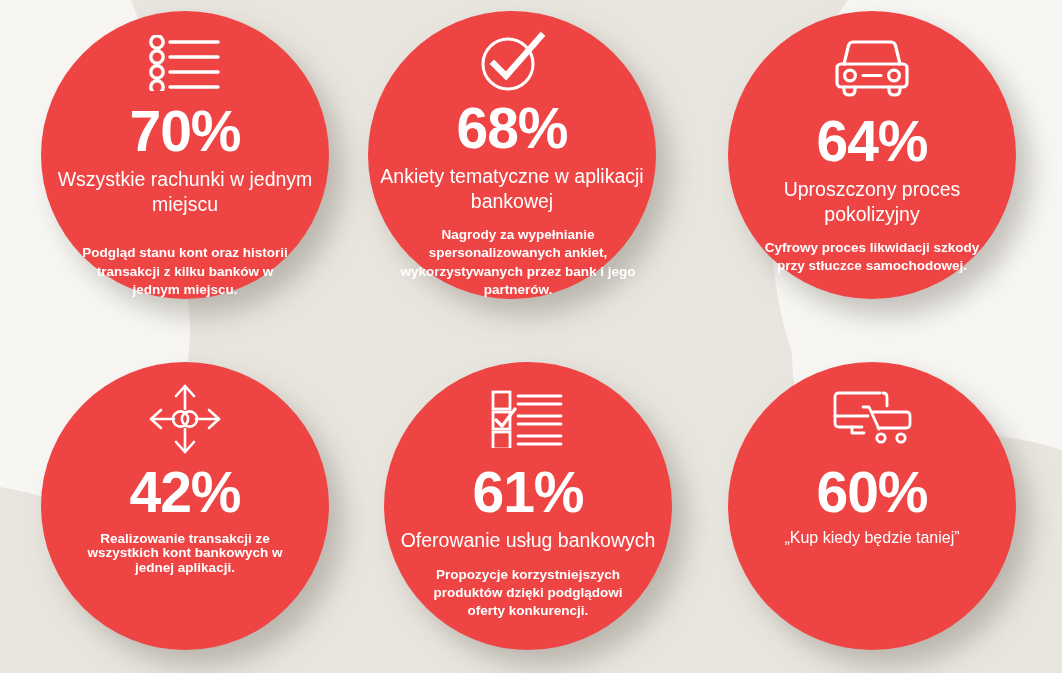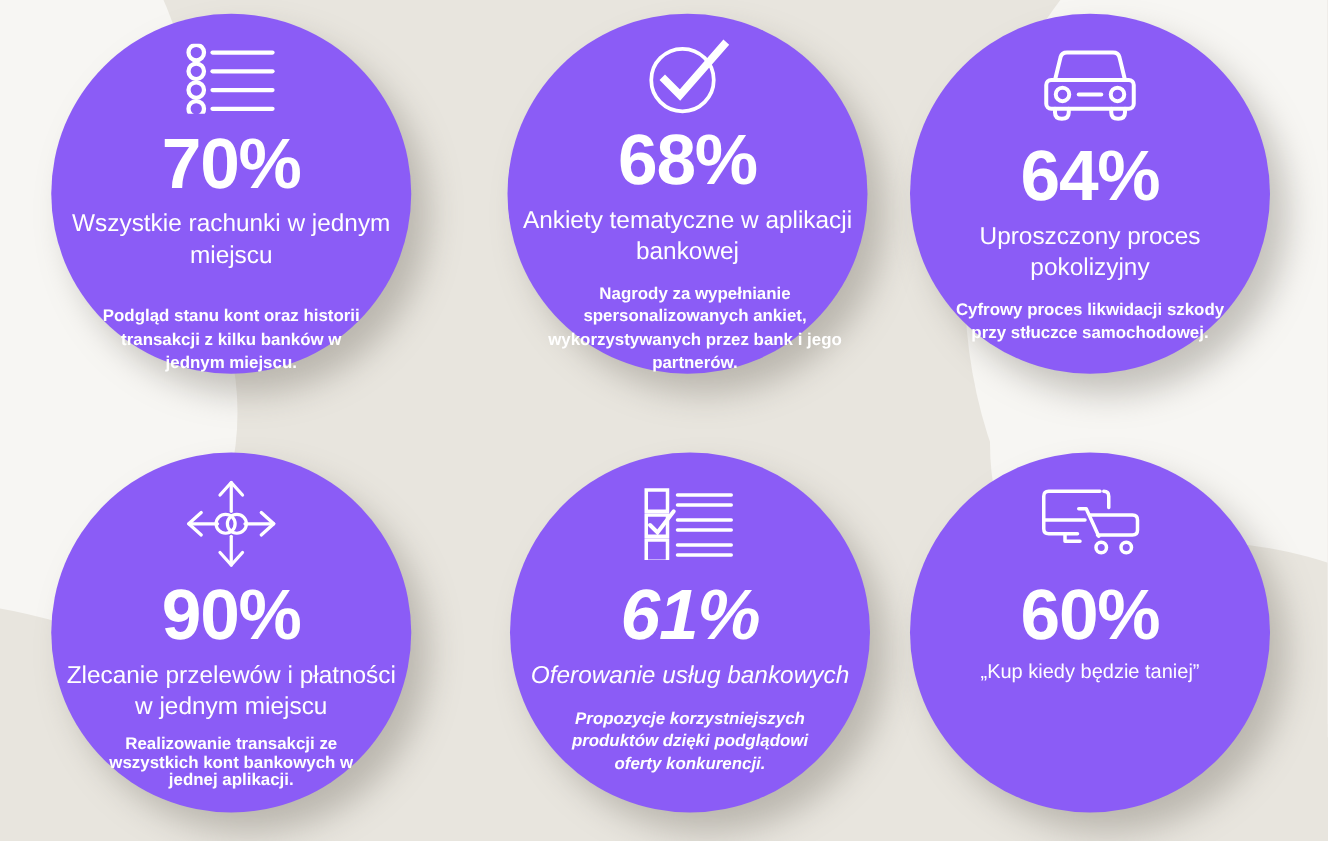--- a/index.html
+++ b/index.html
@@ -25,32 +25,32 @@
   .blob-e{position:absolute;background:#e8e5de;border-radius:50%;
           left:-430px;top:480px;width:700px;height:520px;}
   .blob-f{position:absolute;background:#e8e5de;border-radius:50%;
           right:-210px;bottom:-320px;width:640px;height:560px;}
 
   
   .grid{position:absolute;inset:0;}
   .card{
     position:absolute;
     width:288px;height:288px;border-radius:50%;
-    background:#8b5cf6;
+    background:#ef4444;
     box-shadow:14px 16px 26px rgba(120,115,105,.40);
     display:flex;flex-direction:column;align-items:center;
     box-sizing:border-box;
     text-align:center;
     color:#ffffff;
   }
   .c0{left:41px;  top:11px;}
-  .c1{left:406px; top:11px;justify-content:flex-end;}
+  .c1{left:368px; top:11px;justify-content:flex-end;}
   .c2{left:728px; top:11px;align-items:center;}
   .c3{left:41px;  top:362px;}
-  .c4{left:408px; top:362px;font-style:italic;}
+  .c4{left:384px; top:362px;}
   .c5{left:728px; top:362px;}
 
   .icon-wrap{
     height:86px;display:flex;align-items:center;justify-content:center;
     margin-top:14px;
   }
   .icon-wrap svg{display:block;}
 
   .pct{
     font-size:57px;line-height:1;font-weight:bold;
@@ -153,22 +153,21 @@
             <polyline points="28,59 37,69 46,59"></polyline>
             <line x1="3" y1="36" x2="26" y2="36"></line>
             <polyline points="13,27 3,36 13,45"></polyline>
             <line x1="48" y1="36" x2="71" y2="36"></line>
             <polyline points="61,27 71,36 61,45"></polyline>
             <circle cx="32.5" cy="36" r="7.6"></circle>
             <circle cx="41.5" cy="36" r="7.6"></circle>
           </g>
         </svg>
       </div>
-      <div class="pct">90%</div>
-      <div class="title">Zlecanie przelewów i płatności w jednym miejscu</div>
+      <div class="pct">42%</div>
       <div class="desc">Realizowanie transakcji ze wszystkich kont bankowych w jednej aplikacji.</div>
     </div>
 
     <div class="card c4">
       <div class="icon-wrap">
         <svg width="74" height="58" viewBox="0 0 74 58">
           <g stroke="#ffffff" fill="none" stroke-width="2.8" stroke-linecap="round">
             <rect x="2" y="2" width="17" height="17"></rect>
             <line x1="27" y1="6" x2="70" y2="6"></line>
               <line x1="27" y1="14" x2="70" y2="14"></line>

